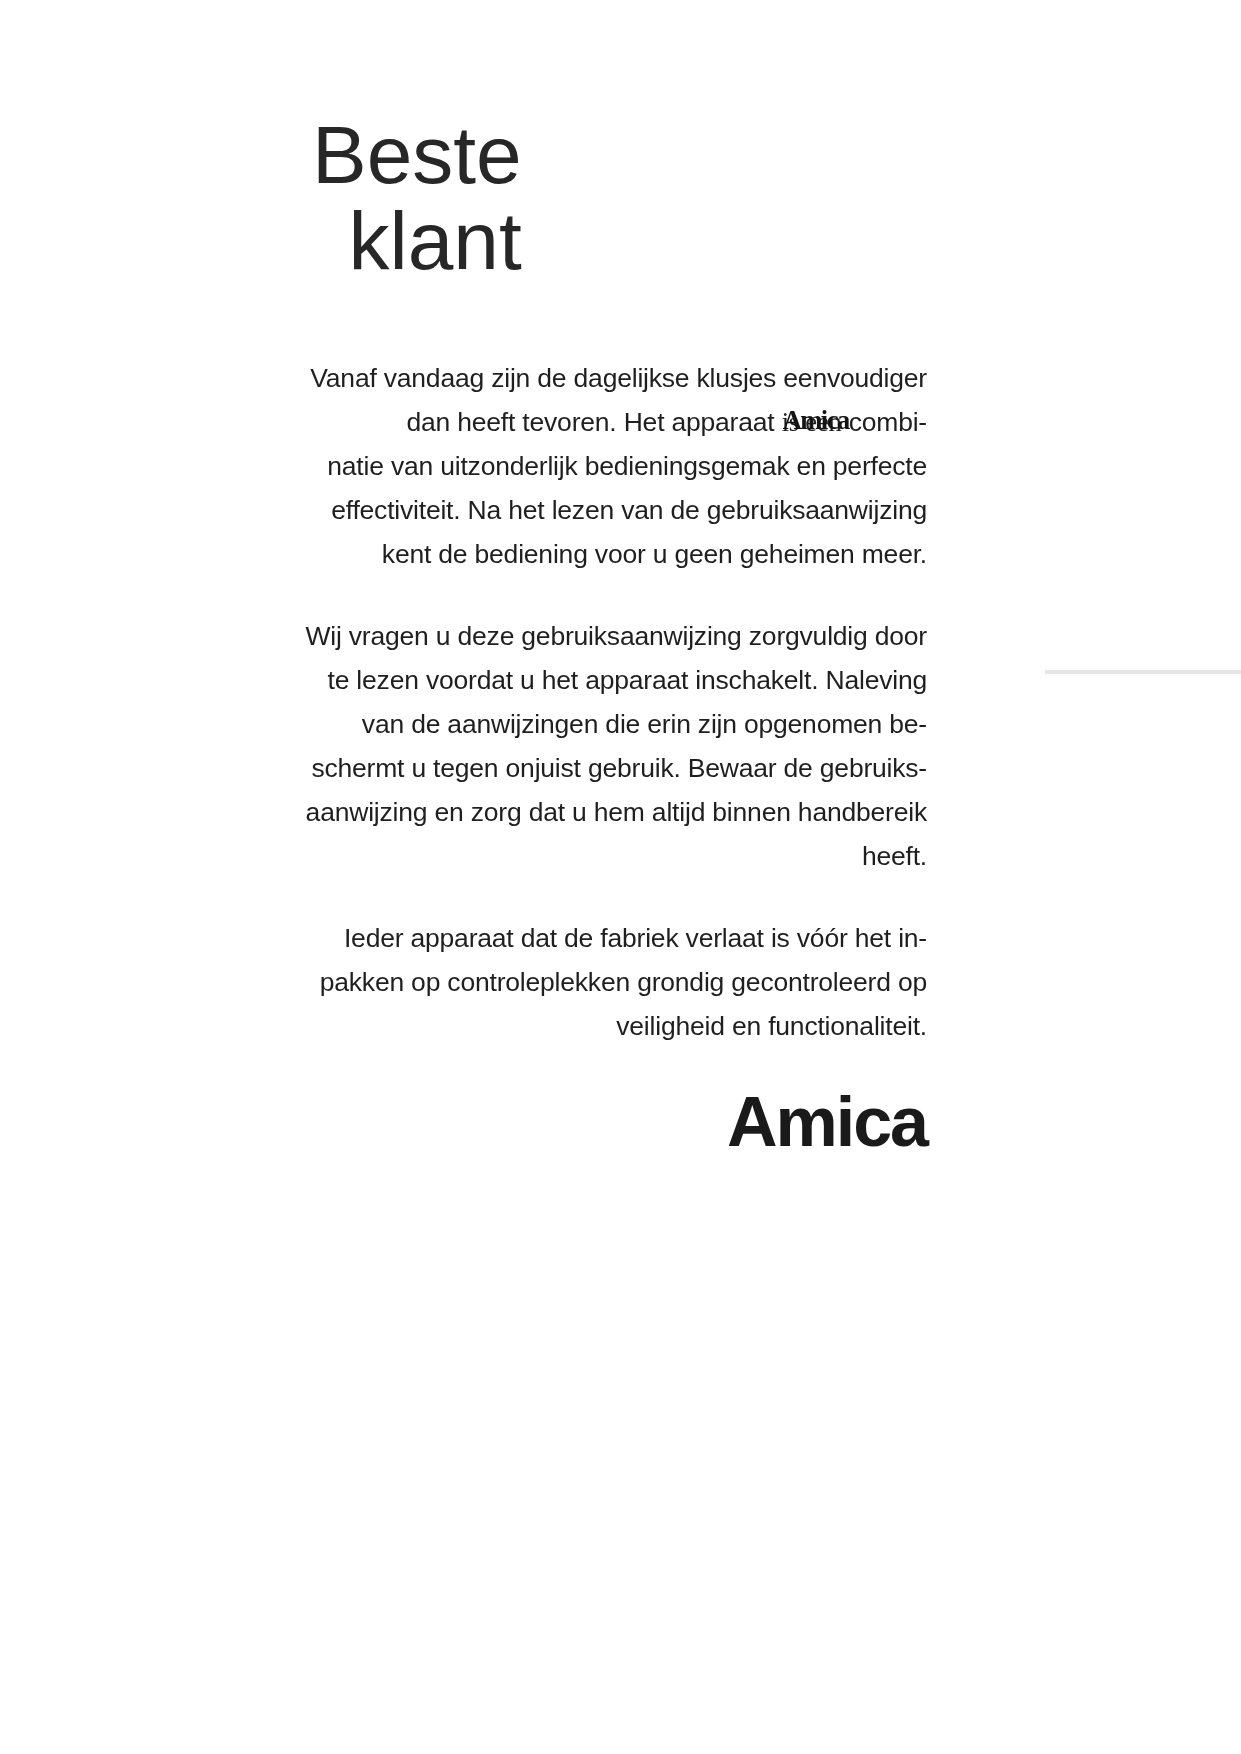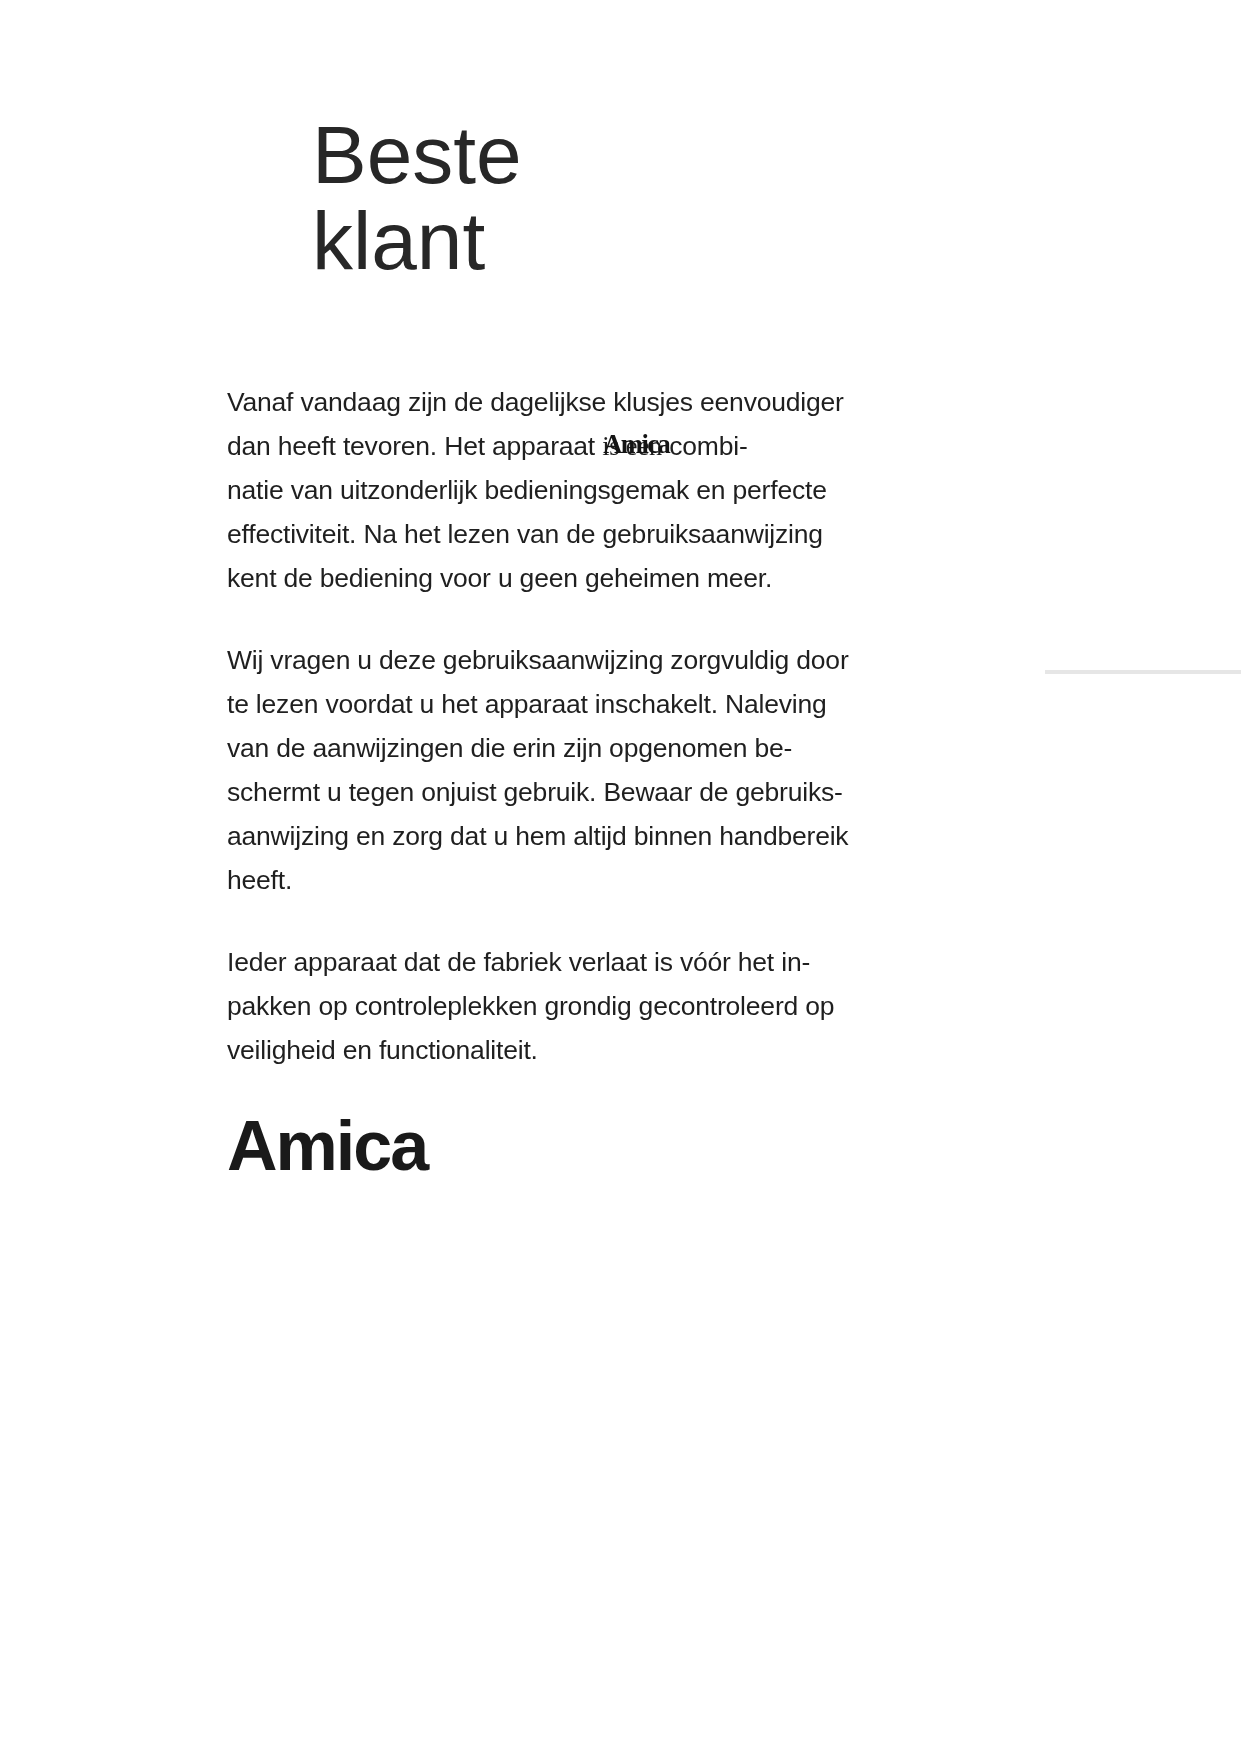--- a/index.html
+++ b/index.html
@@ -4,36 +4,37 @@
 <style>
   html,body{margin:0;padding:0;background:#ffffff;}
   .page{
     position:relative;
     width:1241px;
     height:1508px;
     background:#ffffff;
     overflow:hidden;
     font-family:"Liberation Sans", sans-serif;
     color:#1f1f1f;
+    text-align:right;
   }
   .heading{
     position:absolute;
     left:312px;
     top:112px;
     font-size:82px;
     line-height:86px;
     font-weight:400;
     color:#272727;
     letter-spacing:0px;
     white-space:nowrap;
   }
   .content{
     position:absolute;
     left:227px;
-    top:380px;
+    top:356px;
     width:700px;
   }
   .content p{
     margin:0 0 38px 0;
     font-size:26.5px;
     line-height:44px;
     letter-spacing:-0.2px;
     white-space:nowrap;
     color:#1f1f1f;
   }

